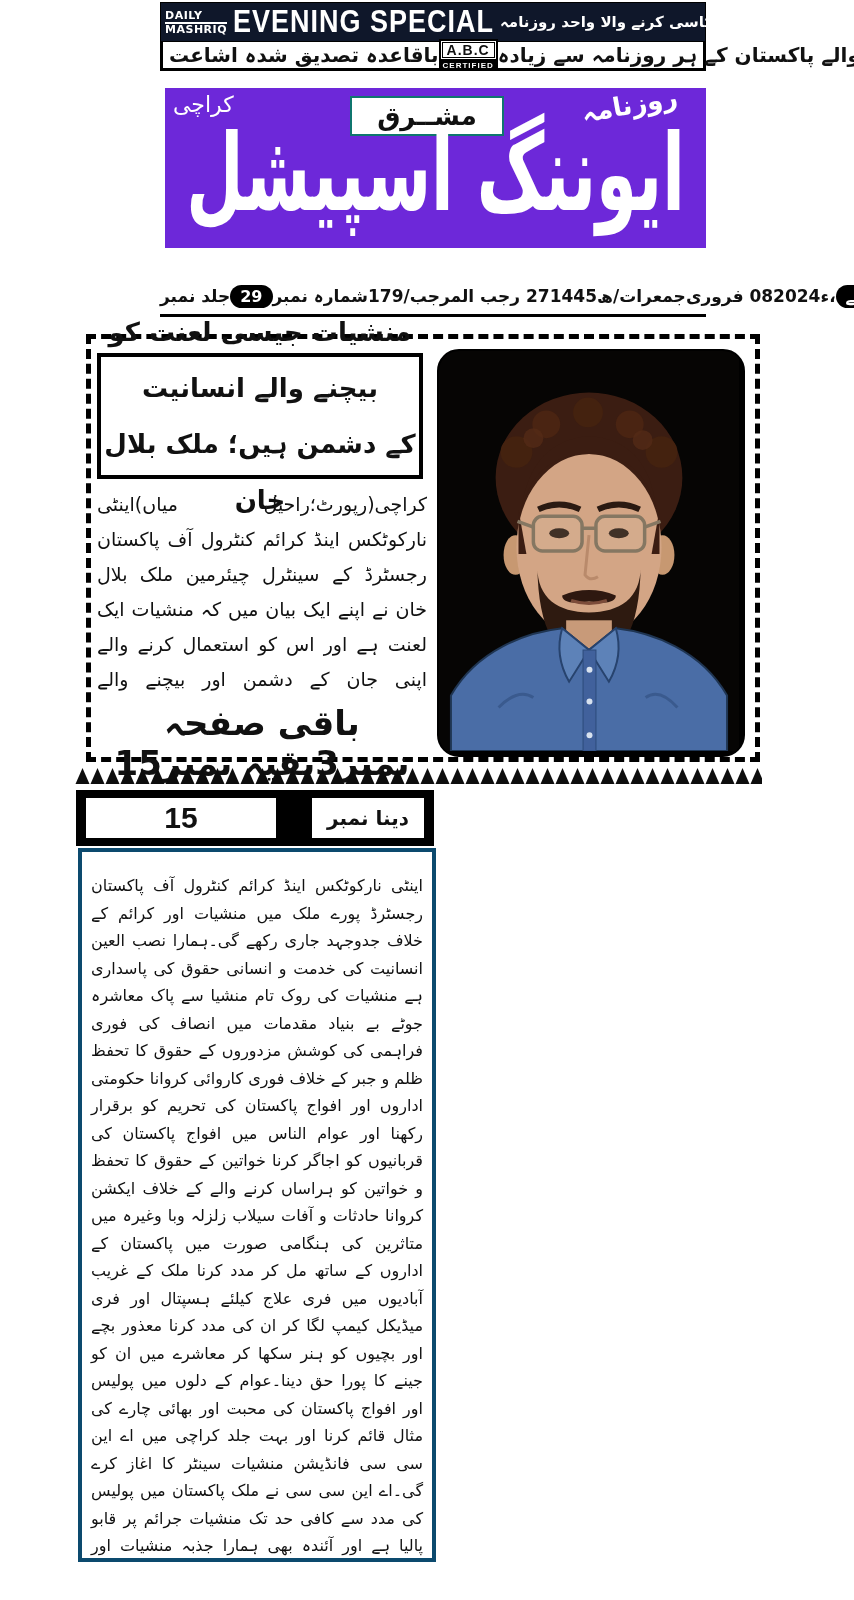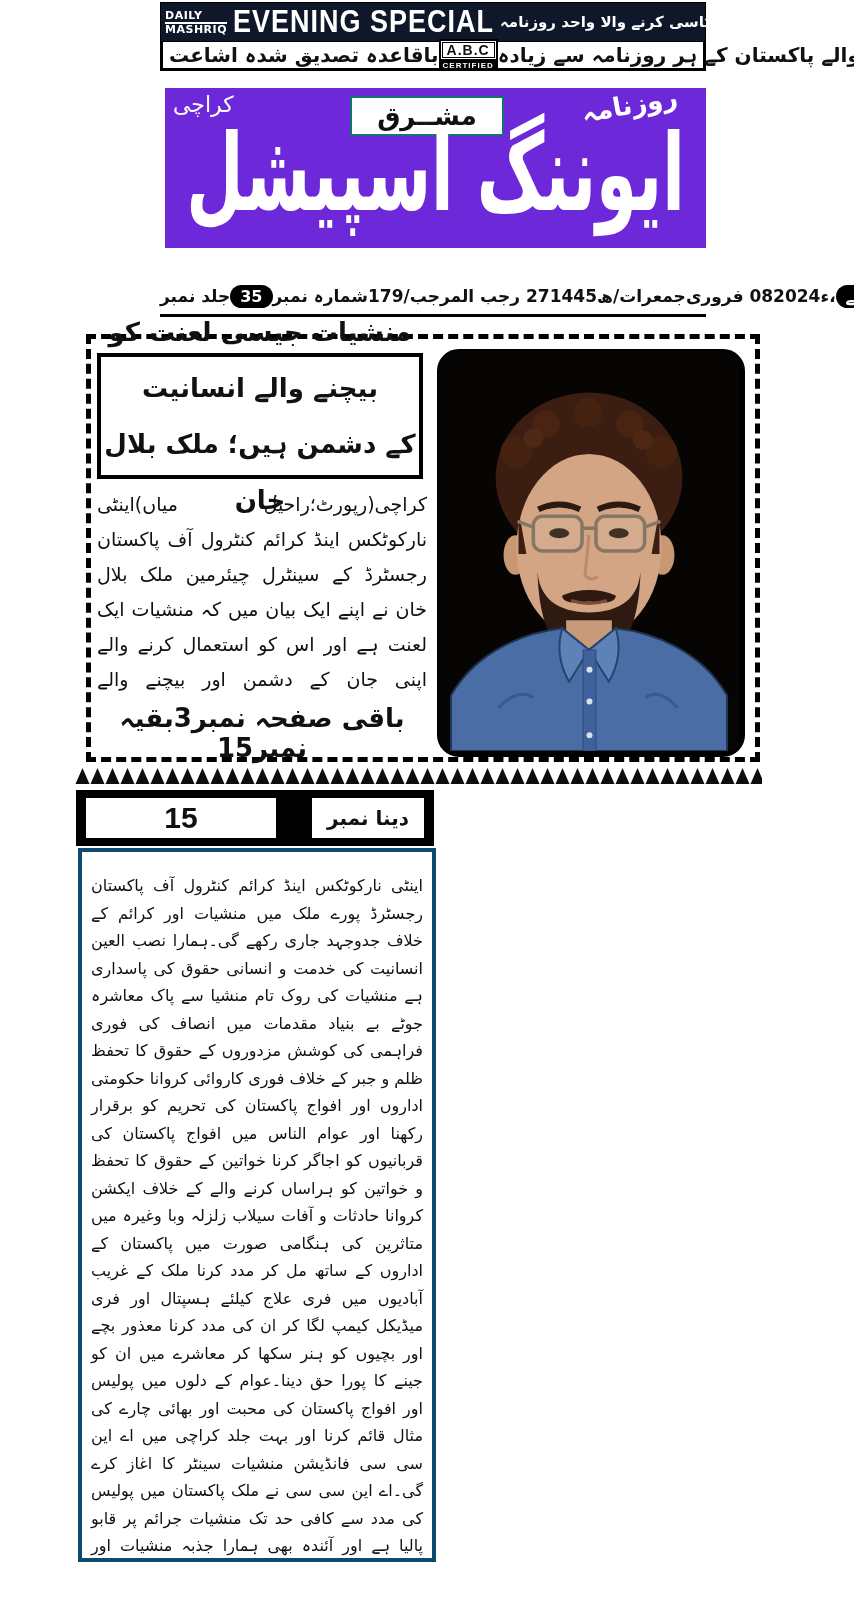--- a/index.html
+++ b/index.html
@@ -45,21 +45,21 @@
   
   .article-box{left:86px;top:334px;width:674px;height:428px;border:5px dashed #000;box-sizing:border-box;}
   .headline-box{position:absolute;left:6px;top:14px;width:326px;height:126px;border:4px solid #000;
                 box-sizing:border-box;display:flex;flex-direction:column;justify-content:center;
                 text-align:center;direction:rtl;font-weight:bold;font-size:26px;line-height:56px;}
   .photo{position:absolute;left:346px;top:10px;width:304px;height:404px;border-radius:22px;
          overflow:hidden;background:#000;border:2px solid #000;}
   .article-body{position:absolute;left:6px;top:148px;width:330px;height:216px;direction:rtl;
                 text-align:justify;font-size:19px;line-height:35px;overflow:hidden;}
   .continued{position:absolute;left:6px;top:364px;width:330px;text-align:center;direction:rtl;
-             font-weight:bold;font-size:26px;}
+             font-weight:bold;font-size:34px;}
 
   
   .sawtooth{left:75px;top:765px;width:687px;height:20px;}
 
   
   .cont-header{left:76px;top:790px;width:358px;height:56px;background:#000;display:flex;
                align-items:center;justify-content:space-between;padding:0 10px;box-sizing:border-box;}
   .cont-num{background:#fff;width:190px;height:40px;display:flex;align-items:center;justify-content:center;
             font-weight:bold;font-size:30px;}
   .cont-label{background:#fff;width:112px;height:40px;display:flex;align-items:center;justify-content:center;
@@ -93,21 +93,21 @@
 
   <div class="abs masthead">
     <div class="city u">کراچی</div>
     <div class="edition-box u">مشــرق</div>
     <div class="emblem u">روزنامہ</div>
     <div class="mast-title u">ایوننگ اسپیشل</div>
   </div>
 
   <div class="abs dateline u" dir="ltr">
     <span class="dl-part">جلد نمبر</span>
-    <span class="pill" dir="ltr">35</span>
+    <span class="pill" dir="ltr">29</span>
     <span class="dl-part">شمارہ نمبر</span>
     <span dir="ltr">179/</span>
     <span class="dl-part">27 رجب المرجب</span>
     <span dir="ltr">1445ھ</span>
     <span dir="ltr">/جمعرات</span>
     <span class="dl-part">08 فروری</span>
     <span dir="ltr">2024ء،</span>
     <span class="pill" dir="ltr">قیمت 15روپے</span>
   </div>
   <div class="abs rule"></div>

